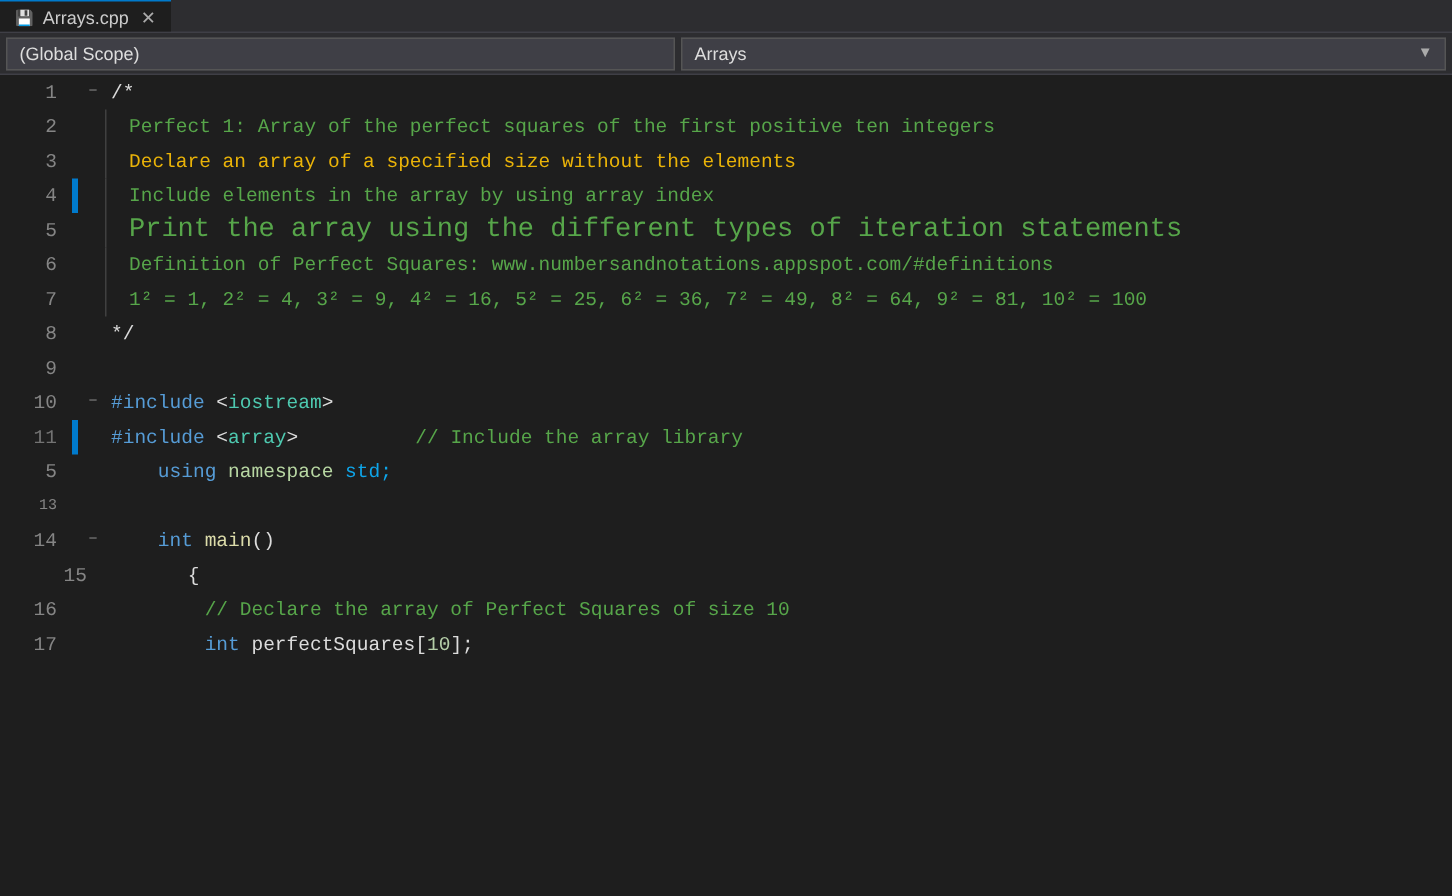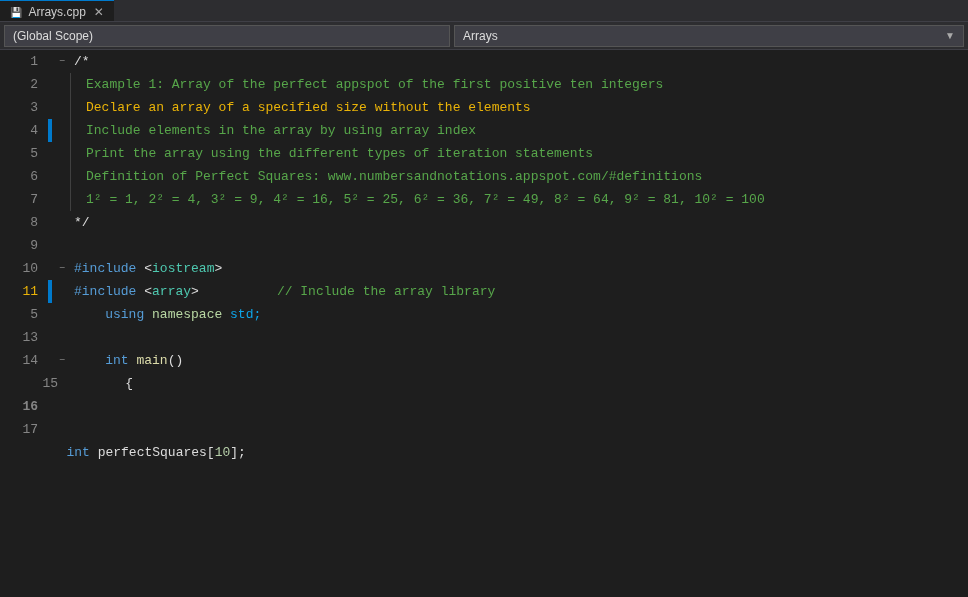--- a/index.html
+++ b/index.html
@@ -37,21 +37,21 @@
       <div style="width: 48px; text-align: right; padding-right: 10px; color: rgb(133, 133, 133); font-size: 13px; line-height: 23px; height: 23px; flex-shrink: 0; user-select: none;">1</div>
       <div style="width: 6px; flex-shrink: 0; position: relative;"></div>
       <div style="width: 16px; flex-shrink: 0; display: flex; align-items: center; justify-content: center; color: rgb(133, 133, 133); font-size: 10px; cursor: pointer;">−</div>
       <div style="flex: 1 1 0%; height: 23px; line-height: 23px; font-size: 13px; padding-left: 4px; white-space: pre;"><span style="color: rgb(220, 220, 220);">/*</span></div>
     </div>
     <div style="display: flex; align-items: stretch; height: 23px;">
       <div style="width: 48px; text-align: right; padding-right: 10px; color: rgb(133, 133, 133); font-size: 13px; line-height: 23px; height: 23px; flex-shrink: 0; user-select: none;">2</div>
       <div style="width: 6px; flex-shrink: 0; position: relative;"></div>
       <div style="width: 16px; flex-shrink: 0; display: flex; align-items: center; justify-content: center; color: rgb(133, 133, 133); font-size: 10px; cursor: default;"></div>
       <div style="width: 12px; flex-shrink: 0; border-left: 1px solid rgb(64, 64, 64); height: 23px;"></div>
-      <div style="flex: 1 1 0%; height: 23px; line-height: 23px; font-size: 13px; padding-left: 4px; white-space: pre;"><span style="color: rgb(87, 166, 74);">Example 1: Array of the perfect appspot of the first positive ten integers</span></div>
+      <div style="flex: 1 1 0%; height: 23px; line-height: 23px; font-size: 13px; padding-left: 4px; white-space: pre;"><span style="color: rgb(87, 166, 74);">Perfect 1: Array of the perfect squares of the first positive ten integers</span></div>
     </div>
     <div style="display: flex; align-items: stretch; height: 23px;">
       <div style="width: 48px; text-align: right; padding-right: 10px; color: rgb(133, 133, 133); font-size: 13px; line-height: 23px; height: 23px; flex-shrink: 0; user-select: none;">3</div>
       <div style="width: 6px; flex-shrink: 0; position: relative;"></div>
       <div style="width: 16px; flex-shrink: 0; display: flex; align-items: center; justify-content: center; color: rgb(133, 133, 133); font-size: 10px; cursor: default;"></div>
       <div style="width: 12px; flex-shrink: 0; border-left: 1px solid rgb(64, 64, 64); height: 23px;"></div>
       <div style="flex: 1 1 0%; height: 23px; line-height: 23px; font-size: 13px; padding-left: 4px; white-space: pre;"><span style="color: #eab308;">Declare an array of a specified size without the elements</span></div>
     </div>
     <div style="display: flex; align-items: stretch; height: 23px;">
       <div style="width: 48px; text-align: right; padding-right: 10px; color: rgb(133, 133, 133); font-size: 13px; line-height: 23px; height: 23px; flex-shrink: 0; user-select: none;">4</div>
@@ -60,21 +60,21 @@
       </div>
       <div style="width: 16px; flex-shrink: 0; display: flex; align-items: center; justify-content: center; color: rgb(133, 133, 133); font-size: 10px; cursor: default;"></div>
       <div style="width: 12px; flex-shrink: 0; border-left: 1px solid rgb(64, 64, 64); height: 23px;"></div>
       <div style="flex: 1 1 0%; height: 23px; line-height: 23px; font-size: 13px; padding-left: 4px; white-space: pre;"><span style="color: rgb(87, 166, 74);">Include elements in the array by using array index</span></div>
     </div>
     <div style="display: flex; align-items: stretch; height: 23px;">
       <div style="width: 48px; text-align: right; padding-right: 10px; color: rgb(133, 133, 133); font-size: 13px; line-height: 23px; height: 23px; flex-shrink: 0; user-select: none;">5</div>
       <div style="width: 6px; flex-shrink: 0; position: relative;"></div>
       <div style="width: 16px; flex-shrink: 0; display: flex; align-items: center; justify-content: center; color: rgb(133, 133, 133); font-size: 10px; cursor: default;"></div>
       <div style="width: 12px; flex-shrink: 0; border-left: 1px solid rgb(64, 64, 64); height: 23px;"></div>
-      <div style="flex: 1 1 0%; height: 23px; line-height: 23px; font-size: 13px; padding-left: 4px; white-space: pre;"><span style="color: rgb(87, 166, 74);">Print the array using the different types of iteration statements</span></div>
+      <div style="flex: 1 1 0%; height: 23px; line-height: 23px; font-size: 18px; padding-left: 4px; white-space: pre;"><span style="color: rgb(87, 166, 74);">Print the array using the different types of iteration statements</span></div>
     </div>
     <div style="display: flex; align-items: stretch; height: 23px;">
       <div style="width: 48px; text-align: right; padding-right: 10px; color: rgb(133, 133, 133); font-size: 13px; line-height: 23px; height: 23px; flex-shrink: 0; user-select: none;">6</div>
       <div style="width: 6px; flex-shrink: 0; position: relative;"></div>
       <div style="width: 16px; flex-shrink: 0; display: flex; align-items: center; justify-content: center; color: rgb(133, 133, 133); font-size: 10px; cursor: default;"></div>
       <div style="width: 12px; flex-shrink: 0; border-left: 1px solid rgb(64, 64, 64); height: 23px;"></div>
       <div style="flex: 1 1 0%; height: 23px; line-height: 23px; font-size: 13px; padding-left: 4px; white-space: pre;"><span style="color: rgb(87, 166, 74);">Definition of Perfect Squares: www.numbersandnotations.appspot.com/#definitions</span></div>
     </div>
     <div style="display: flex; align-items: stretch; height: 23px;">
       <div style="width: 48px; text-align: right; padding-right: 10px; color: rgb(133, 133, 133); font-size: 13px; line-height: 23px; height: 23px; flex-shrink: 0; user-select: none;">7</div>
@@ -95,56 +95,56 @@
       <div style="width: 16px; flex-shrink: 0; display: flex; align-items: center; justify-content: center; color: rgb(133, 133, 133); font-size: 10px; cursor: default;"></div>
       <div style="flex: 1 1 0%; height: 23px; line-height: 23px; font-size: 13px; padding-left: 4px; white-space: pre;"></div>
     </div>
     <div style="display: flex; align-items: stretch; height: 23px;">
       <div style="width: 48px; text-align: right; padding-right: 10px; color: rgb(133, 133, 133); font-size: 13px; line-height: 23px; height: 23px; flex-shrink: 0; user-select: none;">10</div>
       <div style="width: 6px; flex-shrink: 0; position: relative;"></div>
       <div style="width: 16px; flex-shrink: 0; display: flex; align-items: center; justify-content: center; color: rgb(133, 133, 133); font-size: 10px; cursor: pointer;">−</div>
       <div style="flex: 1 1 0%; height: 23px; line-height: 23px; font-size: 13px; padding-left: 4px; white-space: pre;"><span style="color: rgb(86, 156, 214);">#include </span><span style="color: rgb(220, 220, 220);">&lt;</span><span style="color: rgb(78, 201, 176);">iostream</span><span style="color: rgb(220, 220, 220);">&gt;</span></div>
     </div>
     <div style="display: flex; align-items: stretch; height: 23px;">
-      <div style="width: 48px; text-align: right; padding-right: 10px; color: #eab308; font-size: 13px; line-height: 23px; height: 23px; flex-shrink: 0; user-select: none;">11</div>
+      <div style="width: 48px; text-align: right; padding-right: 10px; color: #737373; font-size: 13px; line-height: 23px; height: 23px; flex-shrink: 0; user-select: none;">11</div>
       <div style="width: 6px; flex-shrink: 0; position: relative;">
         <div style="width: 4px; height: 23px; background: rgb(0, 122, 204);"></div>
       </div>
       <div style="width: 16px; flex-shrink: 0; display: flex; align-items: center; justify-content: center; color: rgb(133, 133, 133); font-size: 10px; cursor: default;"></div>
       <div style="flex: 1 1 0%; height: 23px; line-height: 23px; font-size: 13px; padding-left: 4px; white-space: pre;"><span style="color: rgb(86, 156, 214);">#include </span><span style="color: rgb(220, 220, 220);">&lt;</span><span style="color: rgb(78, 201, 176);">array</span><span style="color: rgb(220, 220, 220);">&gt;          </span><span style="color: rgb(87, 166, 74);">// Include the array library</span></div>
     </div>
     <div style="display: flex; align-items: stretch; height: 23px;">
       <div style="width: 48px; text-align: right; padding-right: 10px; color: rgb(133, 133, 133); font-size: 13px; line-height: 23px; height: 23px; flex-shrink: 0; user-select: none;">5</div>
       <div style="width: 6px; flex-shrink: 0; position: relative;"></div>
       <div style="width: 16px; flex-shrink: 0; display: flex; align-items: center; justify-content: center; color: rgb(133, 133, 133); font-size: 10px; cursor: default;"></div>
       <div style="flex: 1 1 0%; height: 23px; line-height: 23px; font-size: 13px; padding-left: 4px; white-space: pre;"><span style="color: rgb(220, 220, 220);">    </span><span style="color: rgb(86, 156, 214);">using</span><span style="color: rgb(220, 220, 220);"> </span><span style="color: rgb(184, 215, 163);">namespace</span><span style="color: #0ea5e9;"> std;</span></div>
     </div>
     <div style="display: flex; align-items: stretch; height: 23px;">
-      <div style="width: 48px; text-align: right; padding-right: 10px; color: rgb(133, 133, 133); font-size: 13px; line-height: 23px; height: 23px; flex-shrink: 0; user-select: none;">13</div>
+      <div style="width: 48px; text-align: right; padding-right: 10px; color: rgb(133, 133, 133); font-size: 10px; line-height: 23px; height: 23px; flex-shrink: 0; user-select: none;">13</div>
       <div style="width: 6px; flex-shrink: 0; position: relative;"></div>
       <div style="width: 16px; flex-shrink: 0; display: flex; align-items: center; justify-content: center; color: rgb(133, 133, 133); font-size: 10px; cursor: default;"></div>
       <div style="flex: 1 1 0%; height: 23px; line-height: 23px; font-size: 13px; padding-left: 4px; white-space: pre;"></div>
     </div>
     <div style="display: flex; align-items: stretch; height: 23px;">
       <div style="width: 48px; text-align: right; padding-right: 10px; color: rgb(133, 133, 133); font-size: 13px; line-height: 23px; height: 23px; flex-shrink: 0; user-select: none;">14</div>
       <div style="width: 6px; flex-shrink: 0; position: relative;"></div>
       <div style="width: 16px; flex-shrink: 0; display: flex; align-items: center; justify-content: center; color: rgb(133, 133, 133); font-size: 10px; cursor: pointer;">−</div>
       <div style="flex: 1 1 0%; height: 23px; line-height: 23px; font-size: 13px; padding-left: 4px; white-space: pre;"><span style="color: rgb(220, 220, 220);">    </span><span style="color: rgb(86, 156, 214);">int</span><span style="color: rgb(220, 220, 220);"> </span><span style="color: rgb(220, 220, 170);">main</span><span style="color: rgb(220, 220, 220);">()</span></div>
     </div>
     <div style="display: flex; align-items: stretch; height: 23px;">
       <div style="width: 48px; text-align: right; padding-right: 10px; color: rgb(133, 133, 133); font-size: 13px; line-height: 23px; height: 23px; flex-shrink: 0; user-select: none; margin-left: 20px;">15</div>
       <div style="width: 6px; flex-shrink: 0; position: relative;"></div>
       <div style="width: 16px; flex-shrink: 0; display: flex; align-items: center; justify-content: center; color: rgb(133, 133, 133); font-size: 10px; cursor: default;"></div>
       <div style="flex: 1 1 0%; height: 23px; line-height: 23px; font-size: 13px; padding-left: 4px; white-space: pre;"><span style="color: rgb(220, 220, 220);">    {</span></div>
     </div>
-    <div style="display: flex; align-items: stretch; height: 23px; font-weight: bold;">
+    <div style="display: flex; align-items: stretch; height: 23px;">
       <div style="width: 48px; text-align: right; padding-right: 10px; color: rgb(133, 133, 133); font-size: 13px; line-height: 23px; height: 23px; flex-shrink: 0; user-select: none;">16</div>
       <div style="width: 6px; flex-shrink: 0; position: relative;"></div>
       <div style="width: 16px; flex-shrink: 0; display: flex; align-items: center; justify-content: center; color: rgb(133, 133, 133); font-size: 10px; cursor: default;"></div>
-      <div style="flex: 1 1 0%; height: 23px; line-height: 23px; font-size: 13px; padding-left: 4px; white-space: pre;"><span style="color: rgb(220, 220, 220);">        </span></div>
+      <div style="flex: 1 1 0%; height: 23px; line-height: 23px; font-size: 13px; padding-left: 4px; white-space: pre;"><span style="color: rgb(220, 220, 220);">        </span><span style="color: rgb(87, 166, 74);">// Declare the array of Perfect Squares of size 10</span></div>
     </div>
-    <div style="display: flex; align-items: stretch; height: 23px; flex-direction: column;">
+    <div style="display: flex; align-items: stretch; height: 23px;">
       <div style="width: 48px; text-align: right; padding-right: 10px; color: rgb(133, 133, 133); font-size: 13px; line-height: 23px; height: 23px; flex-shrink: 0; user-select: none;">17</div>
       <div style="width: 6px; flex-shrink: 0; position: relative;"></div>
       <div style="width: 16px; flex-shrink: 0; display: flex; align-items: center; justify-content: center; color: rgb(133, 133, 133); font-size: 10px; cursor: default;"></div>
       <div style="flex: 1 1 0%; height: 23px; line-height: 23px; font-size: 13px; padding-left: 4px; white-space: pre;"><span style="color: rgb(220, 220, 220);">        </span><span style="color: rgb(86, 156, 214);">int</span><span style="color: rgb(220, 220, 220); text-align: center;"> perfectSquares[</span><span style="color: rgb(181, 206, 168);">10</span><span style="color: rgb(220, 220, 220);">];</span></div>
     </div>
   </div>
 
 </body></html>

